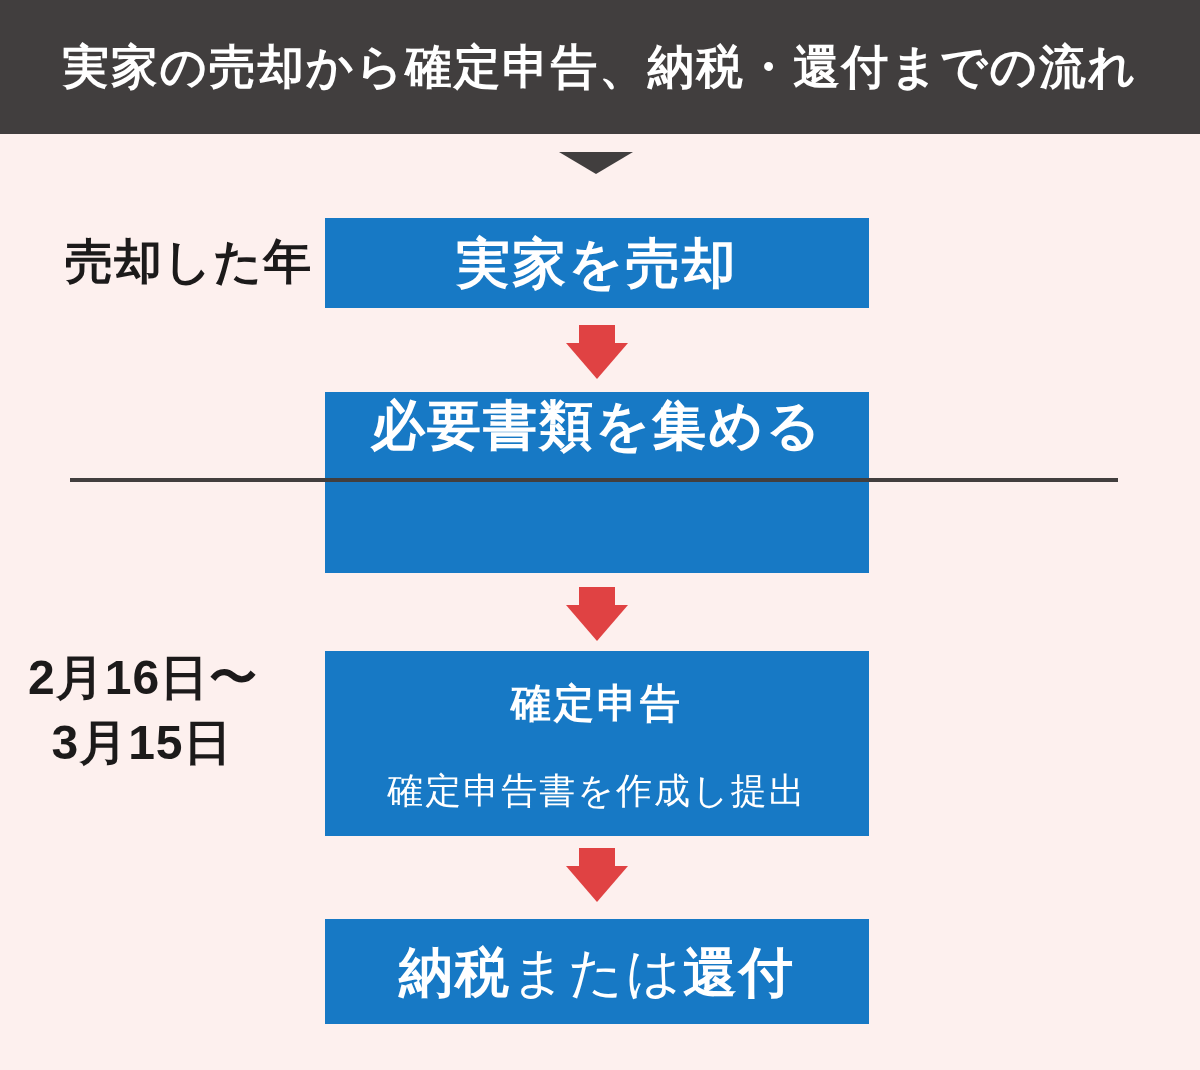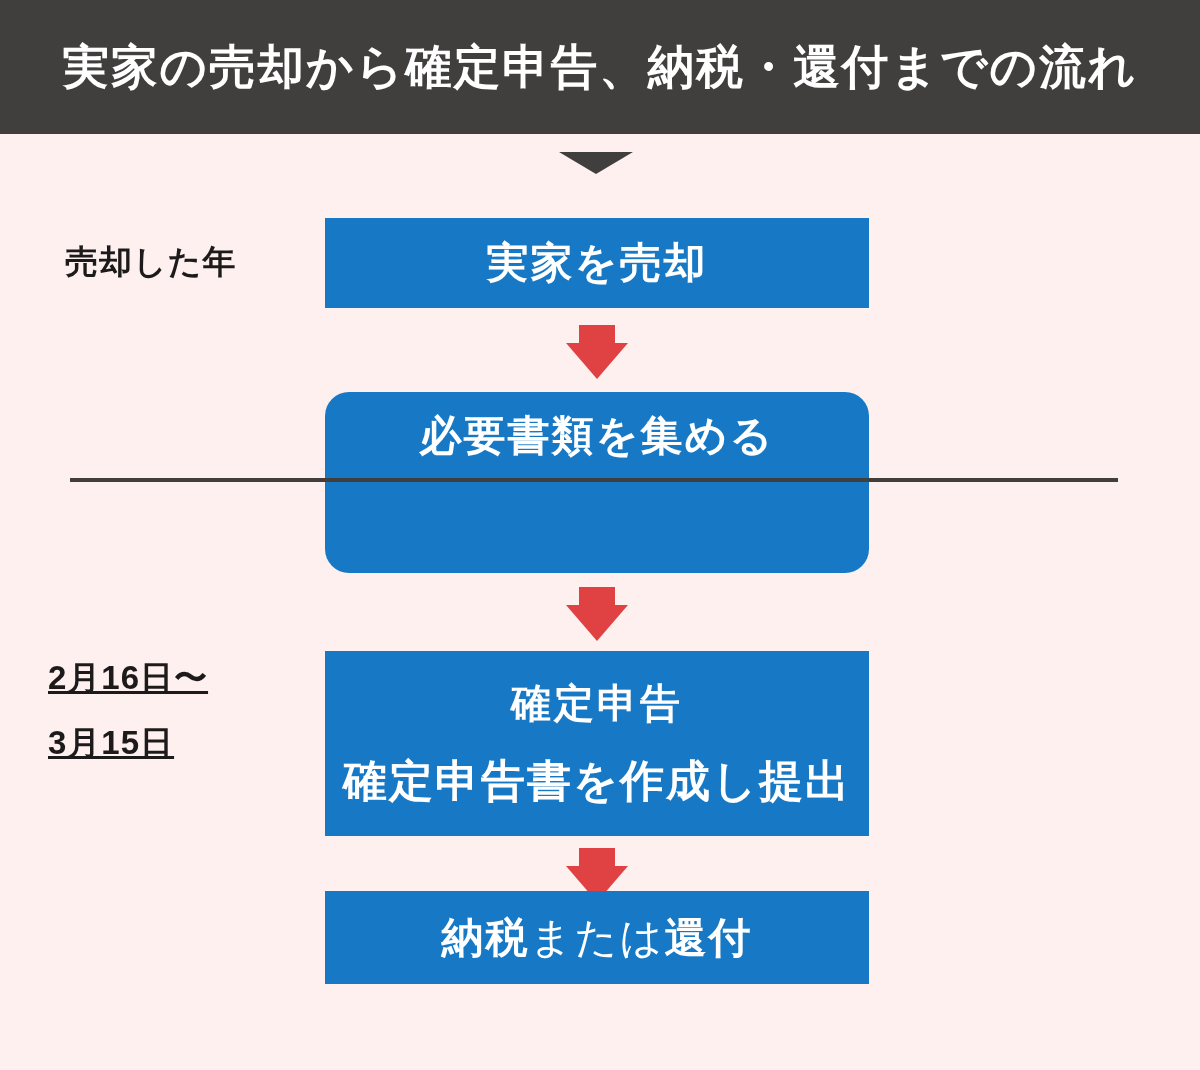--- a/index.html
+++ b/index.html
@@ -33,43 +33,43 @@
   .header-pointer{
     position:absolute;left:559px;top:152px;
     width:0;height:0;
     border-left:37px solid transparent;
     border-right:37px solid transparent;
     border-top:22px solid var(--header);
   }
   
   .side-label{
     position:absolute;color:var(--ink);
-    font-size:33px;font-weight:bold;letter-spacing:1px;
+    font-size:48px;font-weight:bold;letter-spacing:1px;
     line-height:40px;white-space:nowrap;
   }
   .label-sale-year{left:65px;top:242px;}
   .label-next-year{left:65px;top:501px;}
   .label-period{
-    left:48px;top:645px;width:228px;
-    text-align:left;line-height:65px;text-decoration:underline;
+    left:28px;top:645px;width:228px;
+    text-align:center;line-height:65px;
   }
   
   .flow-box{
     position:absolute;left:325px;width:544px;
     background:var(--blue);color:#fff;
     display:flex;flex-direction:column;align-items:center;
     text-align:center;
   }
   .box-step1{top:218px;height:90px;justify-content:center;}
-  .box-step2{top:392px;height:181px;justify-content:flex-start;padding-top:23px;border-radius:24px;}
+  .box-step2{top:392px;height:181px;justify-content:flex-start;padding-top:6px;}
   .box-step3{top:651px;height:185px;justify-content:flex-start;padding-top:32px;}
-  .box-step4{top:891px;height:93px;justify-content:center;}
-  .box-main{font-size:42px;font-weight:bold;line-height:1;letter-spacing:2px;white-space:nowrap;}
+  .box-step4{top:919px;height:105px;justify-content:center;}
+  .box-main{font-size:54px;font-weight:bold;line-height:1;letter-spacing:2px;white-space:nowrap;}
   .box-title3{font-size:40px;font-weight:bold;line-height:1;letter-spacing:3px;}
-  .box-sub3{font-size:44px;font-weight:bold;line-height:1;letter-spacing:2px;margin-top:36px;white-space:nowrap;}
+  .box-sub3{font-size:36px;font-weight:normal;line-height:1;letter-spacing:2px;margin-top:50px;white-space:nowrap;}
   .w-bold{font-weight:bold;}
   .w-normal{font-weight:normal;}
   
   .divider{
     position:absolute;left:70px;top:478px;width:1048px;height:4px;
     background:var(--line);z-index:5;
   }
   
   .down-arrow{position:absolute;left:566px;width:62px;}
   .down-arrow .stem{width:36px;height:18px;background:var(--red);margin:0 auto;}

